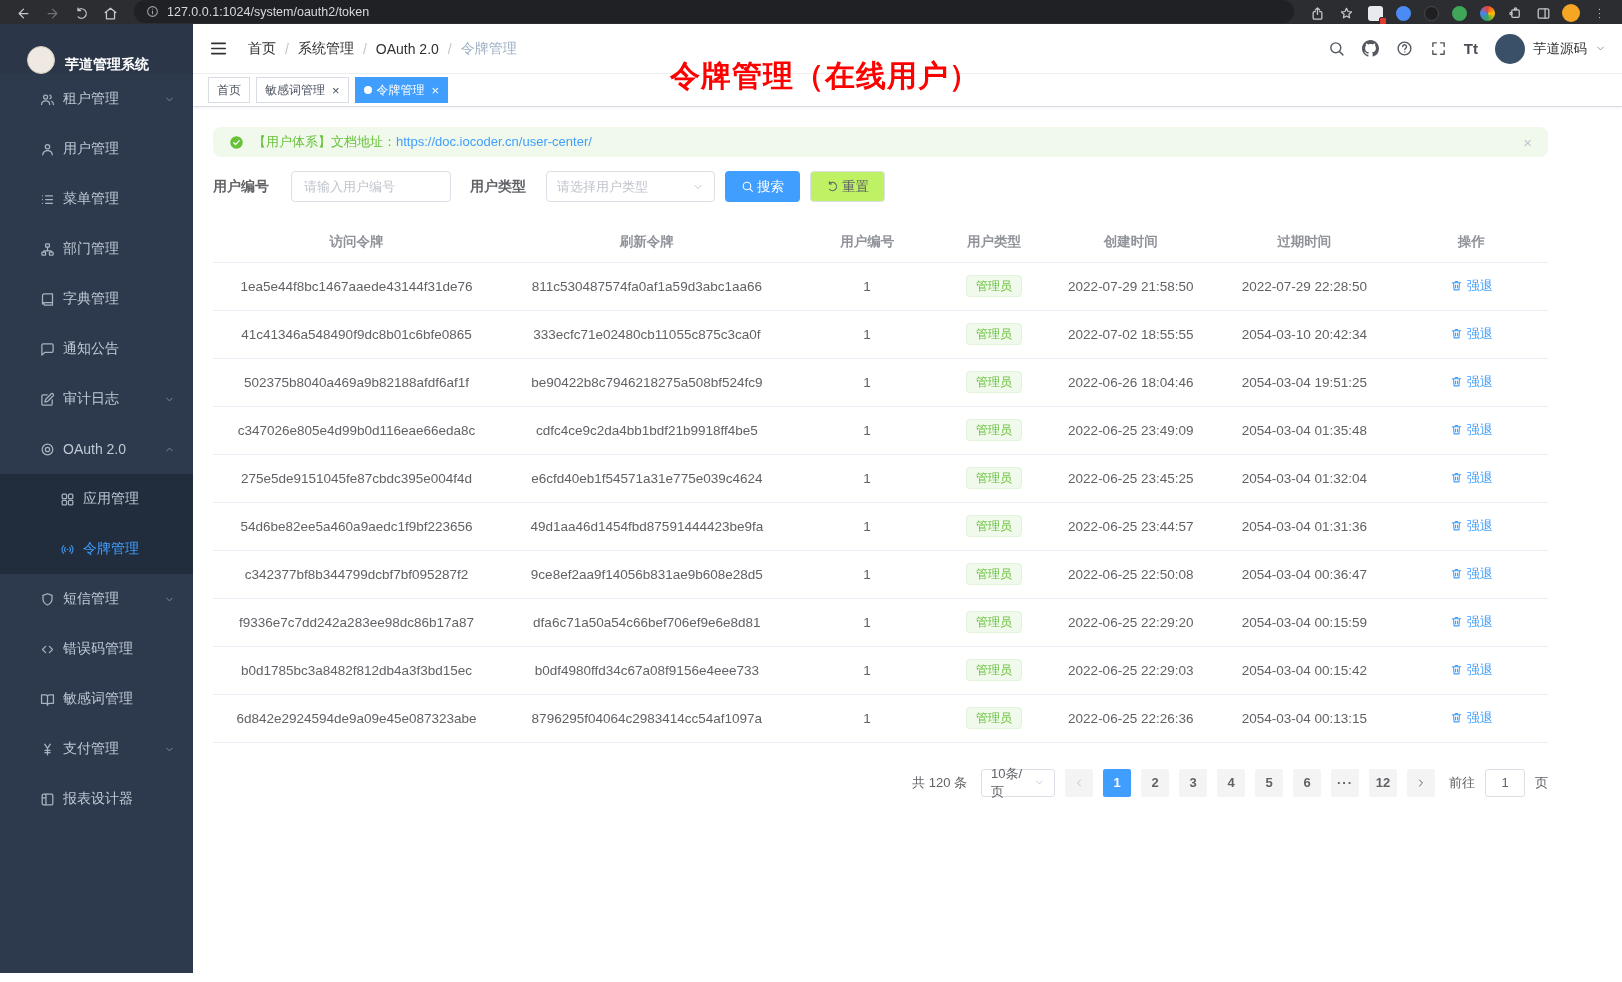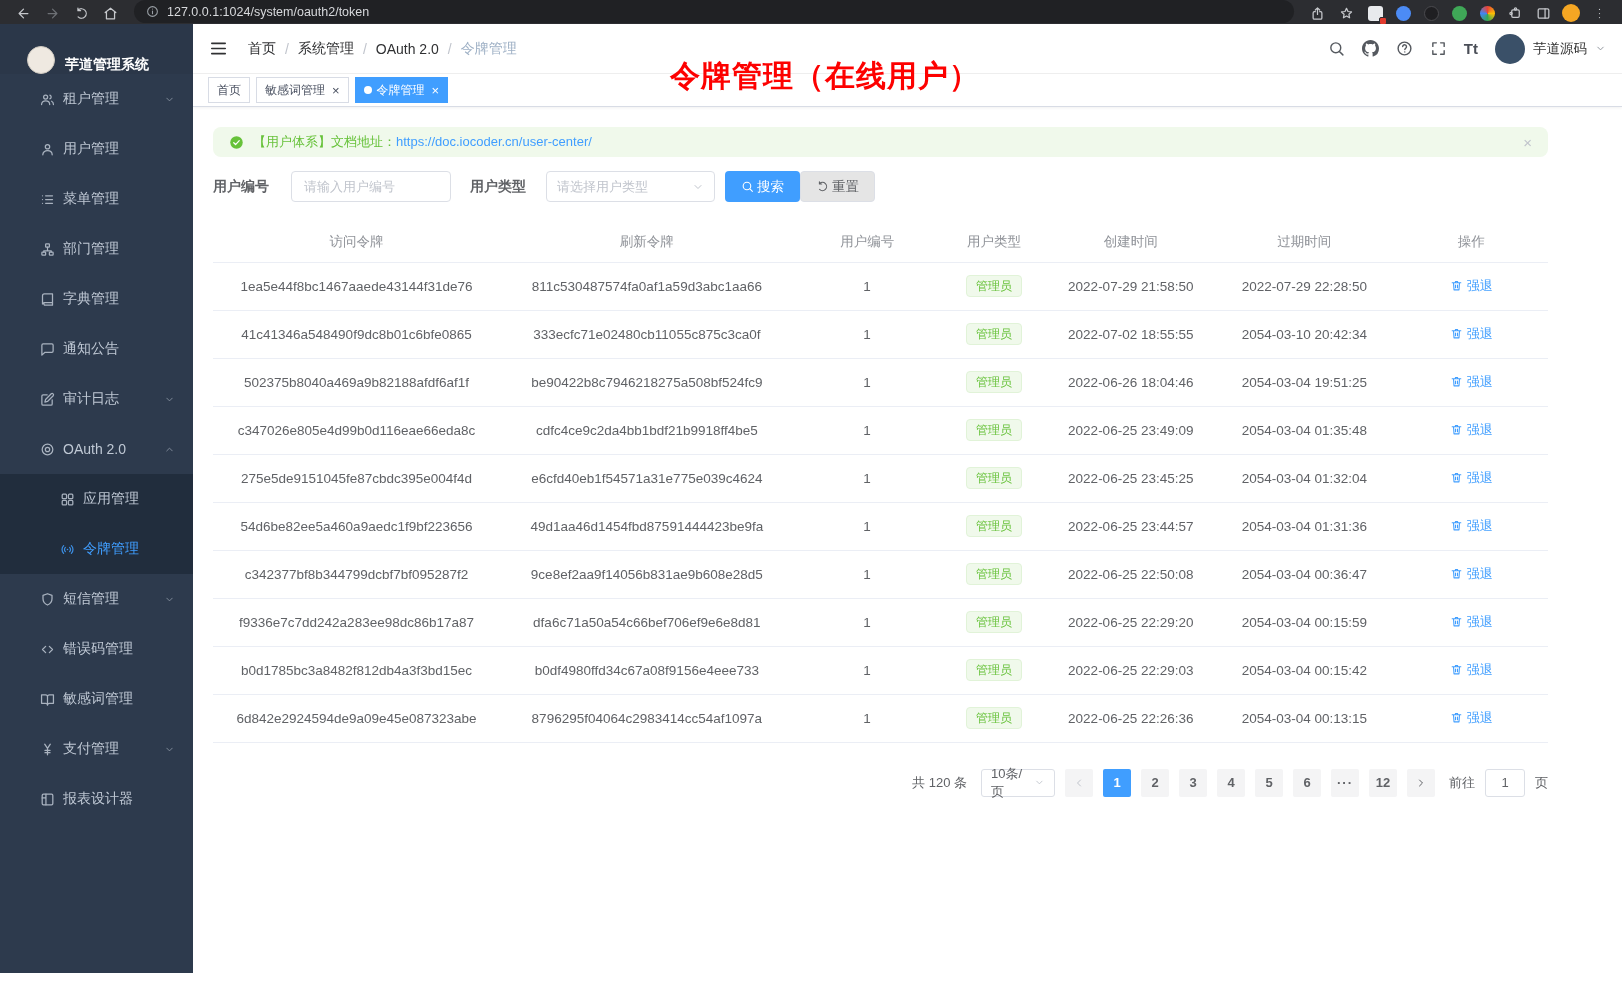--- a/index.html
+++ b/index.html
@@ -72,25 +72,25 @@
   .f-label{font-weight:bold;color:#606266;white-space:nowrap}
   .f-label.l1{margin-right:22px}
   .f-label.l2{margin-right:20px}
   .f-input{width:160px;height:31px;border:1px solid #dcdfe6;border-radius:4px;padding:0 12px;font-size:13px;color:#606266;margin-right:19px;outline:none;font-family:inherit}
   .f-input::placeholder{color:#c0c4cc}
   .f-select{width:169px;height:31px;border:1px solid #dcdfe6;border-radius:4px;padding:0 10px;display:flex;align-items:center;justify-content:space-between;color:#c0c4cc;font-size:13px;cursor:pointer}
   .f-select svg{width:12px;height:12px;color:#c0c4cc}
   .btn{height:31px;border-radius:4px;display:inline-flex;align-items:center;gap:3px;padding:0 15px;font-size:13.5px;cursor:pointer;border:1px solid transparent;font-family:inherit}
   .btn svg{width:13px;height:13px}
   .btn-primary{background:#409eff;color:#fff;margin-left:10px}
-  .btn-plain{background:#e5e5e5;border-color:#dcdfe6;color:#606266;}
+  .btn-plain{background:#bef264;border-color:#dcdfe6;color:#606266;margin-left:10px}
 
   
   .table{width:100%;border-collapse:collapse;margin-top:20px;table-layout:fixed}
-  .table th{height:40px;font-size:13.5px;color:#909399;font-weight:normal;border-bottom:1px solid #ebeef5;text-align:center;white-space:nowrap}
+  .table th{height:40px;font-size:13.5px;color:#909399;font-weight:bold;border-bottom:1px solid #ebeef5;text-align:center;white-space:nowrap}
   .table td{height:48px;font-size:13.5px;color:#606266;border-bottom:1px solid #ebeef5;text-align:center;white-space:nowrap;overflow:hidden}
   .tag-green{display:inline-block;padding:2px 9px;font-size:12px;color:#67c23a;background:#f0f9eb;border:1px solid #e1f3d8;border-radius:4px;line-height:1.4}
   .op-link{color:#409eff;display:inline-flex;align-items:center;gap:4px;font-size:13px;cursor:pointer}
   .op-link svg{width:13px;height:13px}
 
   
   .pager{display:flex;align-items:center;justify-content:flex-end;gap:10px;margin-top:26px;font-size:13px;color:#606266}
   .pg-total{margin-right:4px;white-space:nowrap}
   .pg-size{width:74px;height:28px;border:1px solid #dcdfe6;border-radius:3px;display:flex;align-items:center;justify-content:space-between;padding:0 9px;cursor:pointer;color:#606266}
   .pg-size svg{width:11px;height:11px;color:#c0c4cc}

